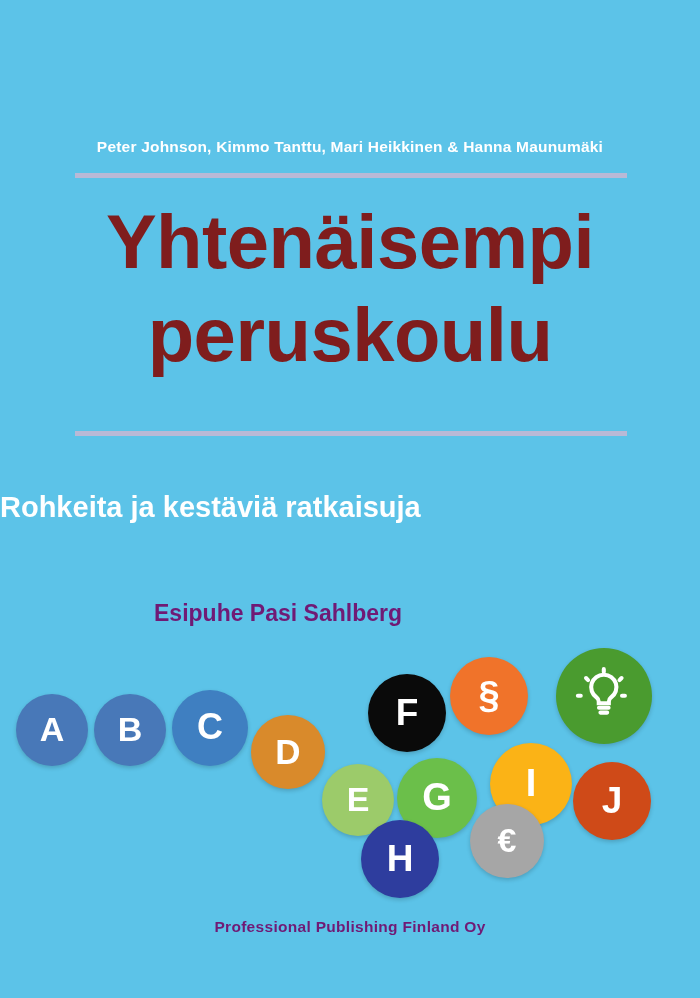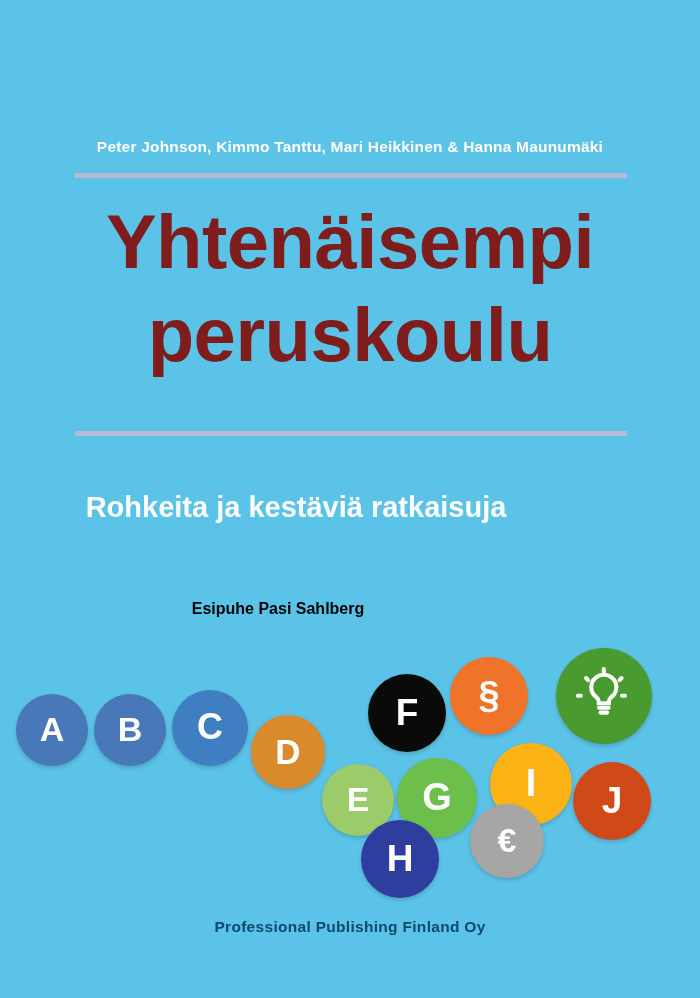--- a/index.html
+++ b/index.html
@@ -55,46 +55,45 @@
     font-weight: bold;
     letter-spacing: -0.5px;
   }
   .title .line { display: block; }
 
   .subtitle {
     position: absolute;
     left: 0;
     top: 485px;
     width: 592px;
-    text-align: center;
     color: #ffffff;
     font-size: 29px;
     line-height: 1.55;
     font-weight: bold;
   }
   .subtitle .line { display: block; }
 
   .foreword {
     position: absolute;
     left: 0;
     top: 600px;
     width: 556px;
     text-align: center;
-    color: #000000;
-    font-size: 16px;
+    color: #701a75;
+    font-size: 23px;
     font-weight: bold;
   }
 
   .publisher {
     position: absolute;
     left: 0;
     top: 918px;
     width: 700px;
     text-align: center;
-    color: #0c4a6e;
+    color: #701a75;
     font-size: 15.5px;
     font-weight: bold;
     letter-spacing: 0.3px;
   }
 
   .circles {
     position: absolute;
     left: 0;
     top: 630px;
     width: 700px;

